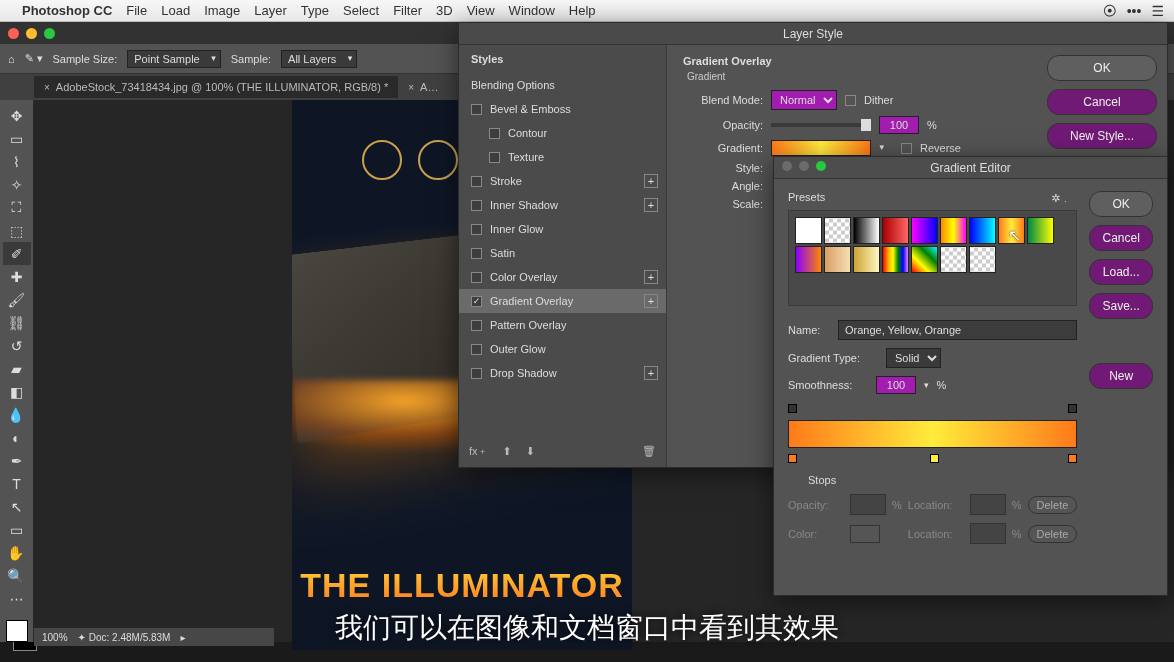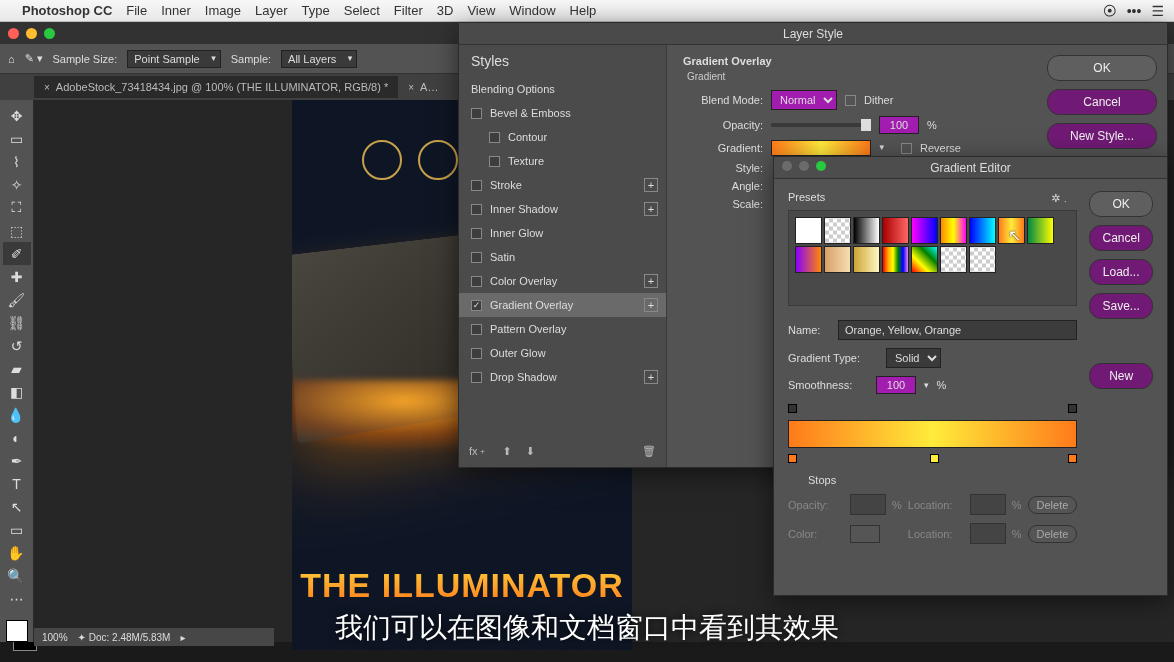--- a/index.html
+++ b/index.html
@@ -45,21 +45,21 @@
 
 
 .status { position:absolute; left:34px; bottom:16px; height:18px; background:#474747; color:#ddd; font-size:10px; display:flex; align-items:center; padding:0 8px; gap:10px; width: 240px; }
 
 
 .dlg { position:absolute; background:#535353; border:1px solid #2b2b2b; box-shadow:0 6px 24px rgba(0,0,0,.5); color:#ddd; }
 .dlg-ls { left:458px; top:22px; width:710px; height:446px; }
 .dlg-title { height:22px; background:#4a4a4a; text-align:center; line-height:22px; font-size:12px; border-bottom:1px solid #333; position: relative;}
 .ls-body { display:flex; height:calc(100% - 22px); }
 .ls-left { width:208px; background:#4b4b4b; border-right:1px solid #3a3a3a; display:flex; flex-direction:column; }
-.ls-left .hdr { padding:8px 12px; font-size:14px; }
+.ls-left .hdr { padding:8px 12px; font-size:11px;font-weight:bold; }
 .ls-left .row { padding:6px 12px; display:flex; align-items:center; gap:8px; font-size:11px; position:relative;}
 .ls-left .row .cb { width:11px; height:11px; border:1px solid #888; background:#3d3d3d; display:flex; align-items:center; justify-content:center; font-size:9px;}
 .ls-left .row .plus { position:absolute; right:8px; width:14px;height:14px;border:1px solid #888; text-align:center; line-height:12px; font-size:11px;}
 .ls-left .row.sel { background:#6a6a6a; }
 .ls-left .row.indent { padding-left:30px; }
 .ls-left .foot { margin-top:auto; padding:8px 10px; display:flex; gap:14px; color:#bbb; align-items: center;}
 .ls-left .foot .trash { margin-left: auto; }
 
 .ls-mid { flex:1; padding:10px 16px; font-size:11px; }
 .ls-mid .sect { font-size:11px; font-weight: bold; margin-bottom:4px; }
@@ -112,21 +112,21 @@
 .tl .dot { width:10px; height:10px;}
 .tl .dark { background:#6b6b6b; }
 </style>
 </head>
 <body>
 
 <div class="mac-menu">
   <span class="apple"></span>
   <span class="app">Photoshop CC</span>
   <span class="mitem">File</span>
-  <span class="mitem">Inner</span>
+  <span class="mitem">Load</span>
   <span class="mitem">Image</span>
   <span class="mitem">Layer</span>
   <span class="mitem">Type</span>
   <span class="mitem">Select</span>
   <span class="mitem">Filter</span>
   <span class="mitem">3D</span>
   <span class="mitem">View</span>
   <span class="mitem">Window</span>
   <span class="mitem">Help</span>
   <span class="right">

